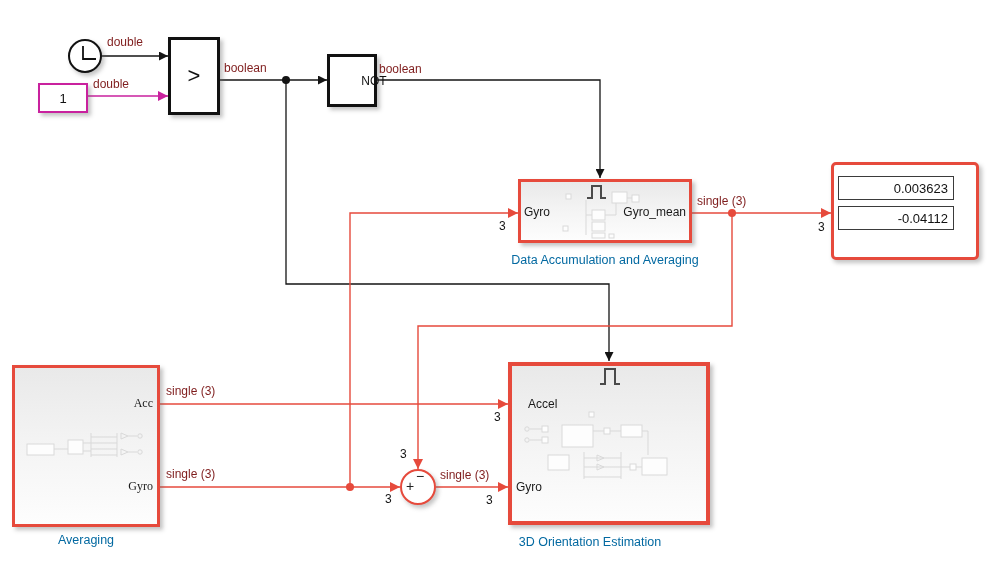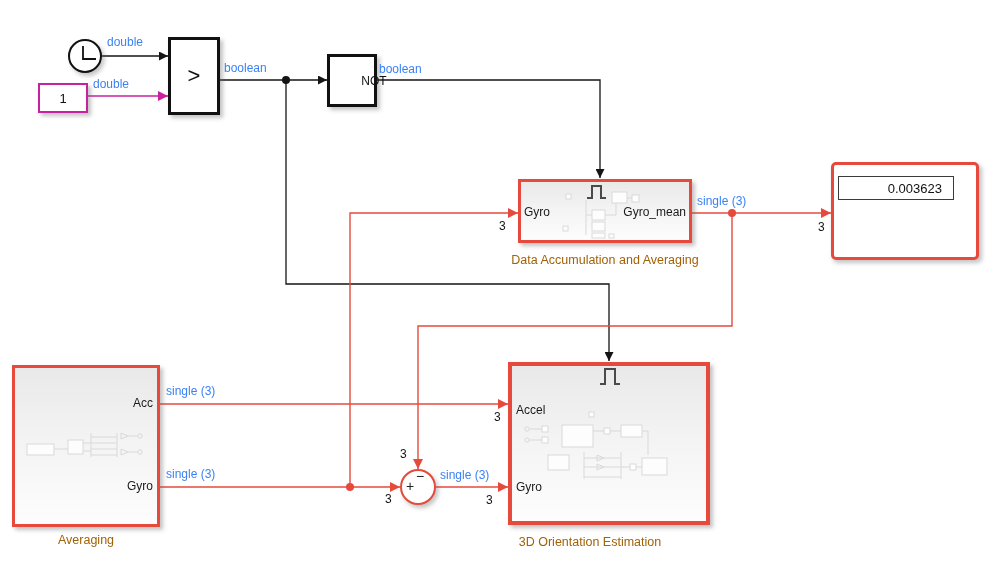--- a/index.html
+++ b/index.html
@@ -7,33 +7,33 @@
     position:relative; width:1000px; height:570px; background:#ffffff;
     font-family:"Liberation Sans", sans-serif; color:#111; overflow:hidden;
   }
   .wires { position:absolute; left:0; top:0; width:1000px; height:570px; }
   .block { position:absolute; box-sizing:border-box; background:#ffffff;
            box-shadow:2.5px 3px 4px rgba(100,100,100,0.38); }
   .subsys { border:3.5px solid #e64a3c;
             background:linear-gradient(180deg,#e9e9e9 0%,#f3f3f3 45%,#fdfdfd 100%); }
   .subsys svg { position:absolute; left:0; top:0; }
   .opblock { border:3px solid #111; display:flex; align-items:center; justify-content:center; }
-  .lbl { position:absolute; font-size:12px; line-height:14px; white-space:nowrap; color:#3b82f6; }
+  .lbl { position:absolute; font-size:12px; line-height:14px; white-space:nowrap; color:#7f1d1d; }
   .dim { position:absolute; font-size:12px; line-height:13px; color:#141414; }
-  .blocktitle { position:absolute; font-size:12.5px; line-height:15px; color:#a16207;
+  .blocktitle { position:absolute; font-size:12.5px; line-height:15px; color:#0369a1;
                 transform:translateX(-50%); white-space:nowrap; }
   .portlbl { position:absolute; font-size:12px; line-height:14px; color:#1a1a1a; white-space:nowrap; }
   .clock { border:2.5px solid #111; border-radius:50%; }
   .const { border:2.5px solid #c9219e; font-size:13px; display:flex; align-items:center; justify-content:center; }
   .gt { font-size:22px; font-weight:400; }
   .not { font-size:12px; }
   .displayblk { border:3px solid #e64a3c; border-radius:5px; }
   .dispbox { position:absolute; box-sizing:border-box; left:4px; width:116px; height:24px;
              border:1.5px solid #3b3b3b; background:#fff; display:flex; align-items:center;
-             justify-content:flex-end; padding-right:11px; font-size:13px; }
+             justify-content:flex-end; padding-right:5px; font-size:13px; }
   .sum { border:2.5px solid #e64a3c; border-radius:50%; }
   .sumsign { position:absolute; font-size:14px; line-height:14px; color:#222; }
 </style>
 </head>
 <body>
 
 <div class="canvas">
 
   <svg class="wires" viewBox="0 0 1000 570">
     <defs>
@@ -104,23 +104,24 @@
         <line x1="95" y1="21" x2="95" y2="33"></line>
       </g>
       <path d="M66,16 h5 v-12 h9 v12 h5" stroke="#4a4a4a" stroke-width="2" fill="none"></path>
     </svg>
     <div class="portlbl" style="left:3px;top:23px;">Gyro</div>
     <div class="portlbl" style="right:3px;top:23px;">Gyro_mean</div>
   </div>
 
   <div class="block displayblk" style="left:831px;top:162px;width:148px;height:98px;">
     <div class="dispbox" style="top:11px;">0.003623</div>
-  </div>
-
-  <div class="block subsys" style="left:12px;top:365px;width:148px;height:162px;">
+    <div class="dispbox" style="top:41px;">-0.04112</div>
+  </div>
+
+  <div class="block subsys" style="left:12px;top:365px;width:148px;height:162px;font-family:Liberation Serif, serif;">
     <svg width="141" height="155">
       <g stroke="#d9d9d9" fill="#fdfdfd" stroke-width="1">
         <rect x="12" y="76" width="27" height="11"></rect>
         <rect x="53" y="72" width="15" height="14"></rect>
       </g>
       <g stroke="#d9d9d9" fill="none" stroke-width="1">
         <line x1="39" y1="81" x2="53" y2="81"></line>
         <line x1="68" y1="75" x2="76" y2="75"></line>
         <line x1="68" y1="83" x2="76" y2="83"></line>
         <line x1="76" y1="65" x2="76" y2="89"></line>
@@ -172,21 +173,21 @@
         <line x1="72" y1="92" x2="109" y2="92"></line>
         <line x1="72" y1="101" x2="109" y2="101"></line>
         <line x1="72" y1="111" x2="109" y2="111"></line>
         <polygon points="85,89 85,95 92,92"></polygon>
         <polygon points="85,98 85,104 92,101"></polygon>
         <line x1="109" y1="101" x2="118" y2="101"></line>
         <line x1="124" y1="101" x2="130" y2="101"></line>
       </g>
       <path d="M88,18 h5 v-15 h10 v15 h5" stroke="#4a4a4a" stroke-width="2" fill="none"></path>
     </svg>
-    <div class="portlbl" style="left:4px;top:31px;margin-top:6px;">Accel</div>
+    <div class="portlbl" style="left:16px;top:31px;">Accel</div>
     <div class="portlbl" style="left:4px;top:114px;">Gyro</div>
   </div>
 
   <div class="blocktitle" style="left:605px;top:253px;">Data Accumulation and Averaging</div>
   <div class="blocktitle" style="left:86px;top:533px;">Averaging</div>
   <div class="blocktitle" style="left:590px;top:535px;">3D Orientation Estimation</div>
 
   <div class="lbl" style="left:107px;top:35px;">double</div>
   <div class="lbl" style="left:93px;top:77px;">double</div>
   <div class="lbl" style="left:224px;top:61px;">boolean</div>

